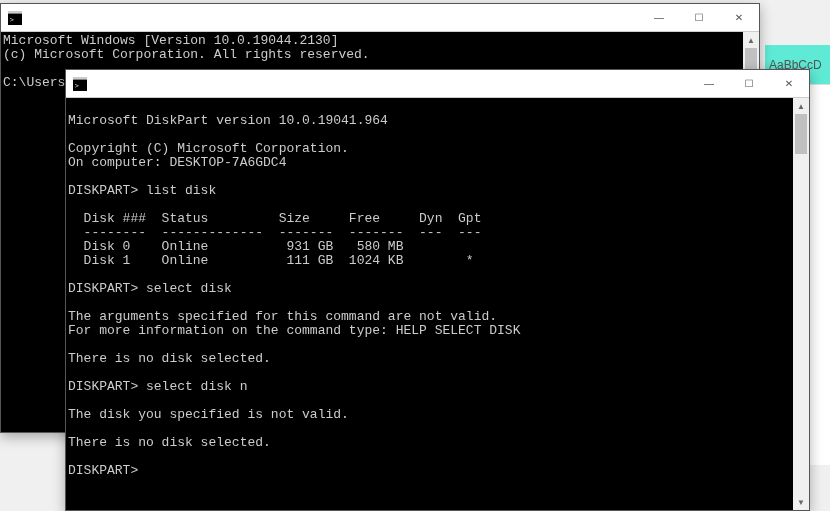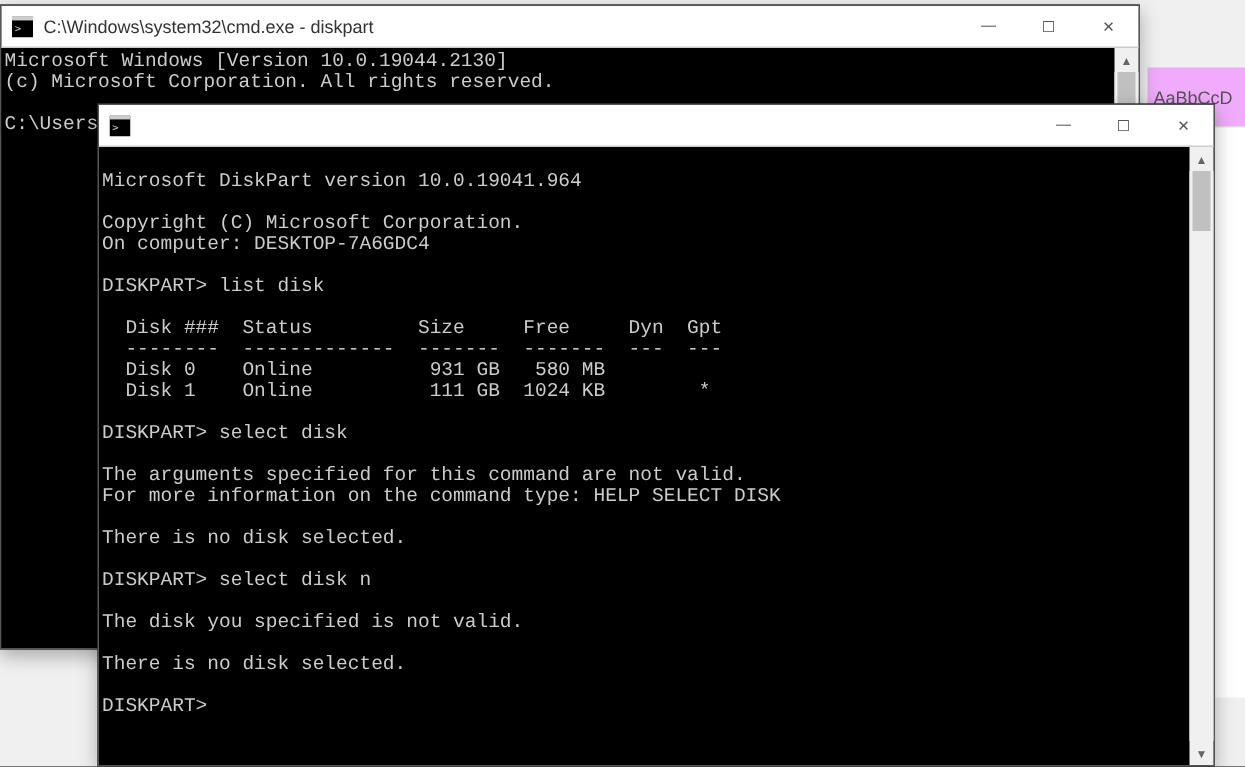--- a/index.html
+++ b/index.html
@@ -10,21 +10,21 @@
     font-family: "Segoe UI", Tahoma, sans-serif;
     overflow: hidden;
     position: relative;
   }
   .word-ribbon {
     position: absolute;
     top: 45px;
     right: 0;
     width: 65px;
     height: 40px;
-    background: #f0abfc;
+    background: #5eead4;
     border-bottom: 1px solid #ddd;
     display: flex;
     align-items: center;
     font-size: 12px;
     color: #555;
     overflow: hidden;
   }
   .word-ribbon .style-lbl {
     padding: 2px 4px;
     white-space: nowrap;
@@ -148,21 +148,20 @@
 
 <div class="win cmd-win">
   <div class="titlebar">
     <div class="icon">
       <svg class="cmd-icon-svg" viewBox="0 0 16 16">
         <rect x="0" y="0" width="16" height="16" fill="#000"></rect>
         <rect x="0" y="0" width="16" height="3" fill="#ccc"></rect>
         <text x="2" y="12" font-size="8" fill="#ccc" font-family="monospace">&gt;</text>
       </svg>
     </div>
-    <div class="title-text">C:\Windows\system32\cmd.exe - diskpart</div>
     <div class="spacer"></div>
     <div class="winbtn">—</div>
     <div class="winbtn">☐</div>
     <div class="winbtn close">✕</div>
   </div>
   <div class="term" id="cmd-term">Microsoft Windows [Version 10.0.19044.2130]
 (c) Microsoft Corporation. All rights reserved.
 
 C:\Users\hp</div>
   <div class="scrollbar">

